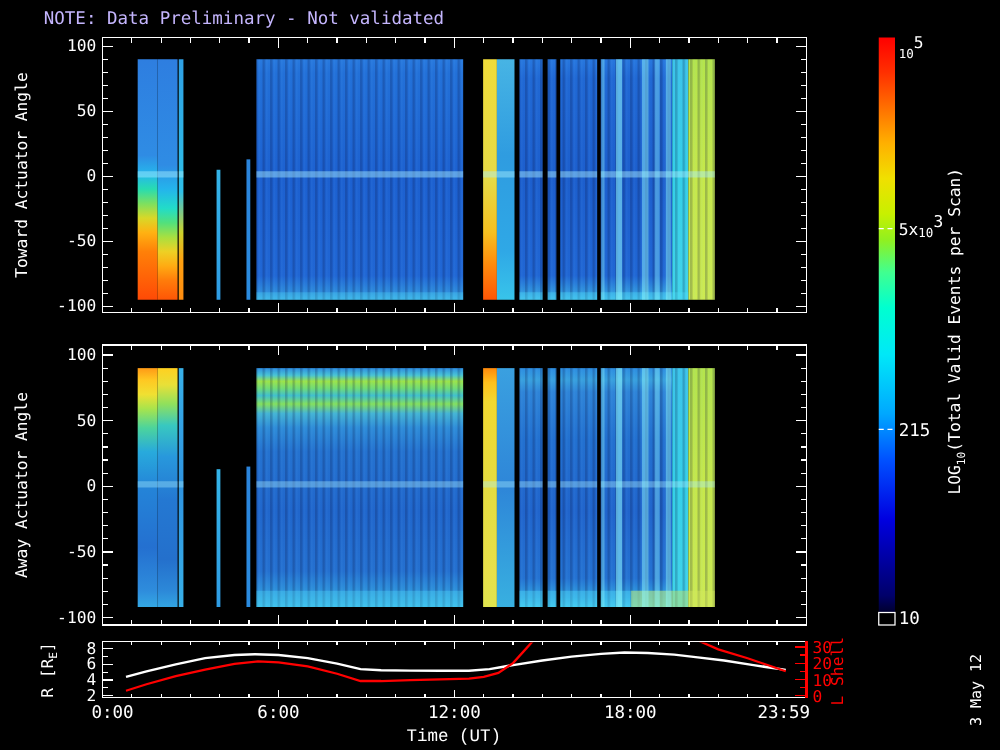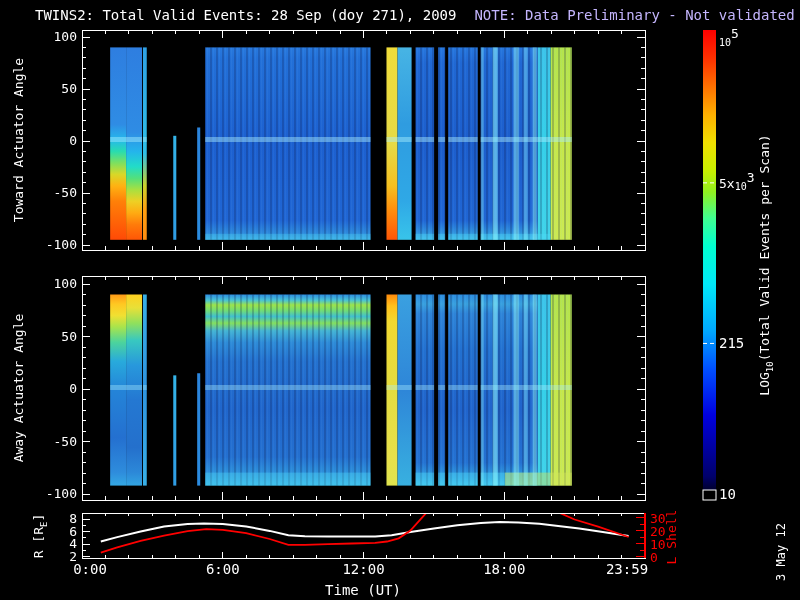--- a/index.html
+++ b/index.html
@@ -14,21 +14,20 @@
   .vlabel sub{font-size:9px;}
   .lshell{color:#f00;}
   .xlabel{position:absolute;color:#fff;font-size:14px;transform:translateX(-50%);white-space:nowrap;}
   #plot{position:absolute;left:0;top:0;}
 </style>
 </head>
 <body>
 
 <div class="stage">
   <div class="title-row">
-    <span>TWINS2: Total Valid Events: 28 Sep (doy 271), 2009</span>
     <span class="note">NOTE: Data Preliminary - Not validated</span>
   </div>
 
   <svg id="plot" width="800" height="600">
       <defs>
         <linearGradient id="g_topA_l" x1="0" y1="0" x2="0" y2="1">
           <stop offset="0" stop-color="#2e7ee0"></stop>
           <stop offset="0.4" stop-color="#2f8ce4"></stop>
           <stop offset="0.48" stop-color="#26b8ec"></stop>
           <stop offset="0.54" stop-color="#28dcb0"></stop>
@@ -555,14 +554,14 @@
         <text x="719" y="499" fill="#fff" font-size="14" text-anchor="start">10</text>
       </g>
     </svg>
 
   <div class="vlabel" style="left:18px;top:140px;">Toward Actuator Angle</div>
   <div class="vlabel" style="left:18px;top:388px;">Away Actuator Angle</div>
   <div class="vlabel" style="left:40px;top:536px;"><span>R [R</span><sub>E</sub><span>]</span></div>
   <div class="vlabel lshell" style="left:671px;top:537px;">L Shell</div>
   <div class="vlabel" style="left:766px;top:265px;"><span>LOG</span><sub>10</sub><span>(Total Valid Events per Scan)</span></div>
   <div class="vlabel" style="left:781px;top:552px;font-size:12px;">3 May 12</div>
-  <div class="xlabel" style="left:363px;top:582px;">Time (UT)</div>
+  <div class="xlabel" style="left:363px;top:582px;font-family:Liberation Mono, monospace;">Time (UT)</div>
 </div>
 
 </body></html>

